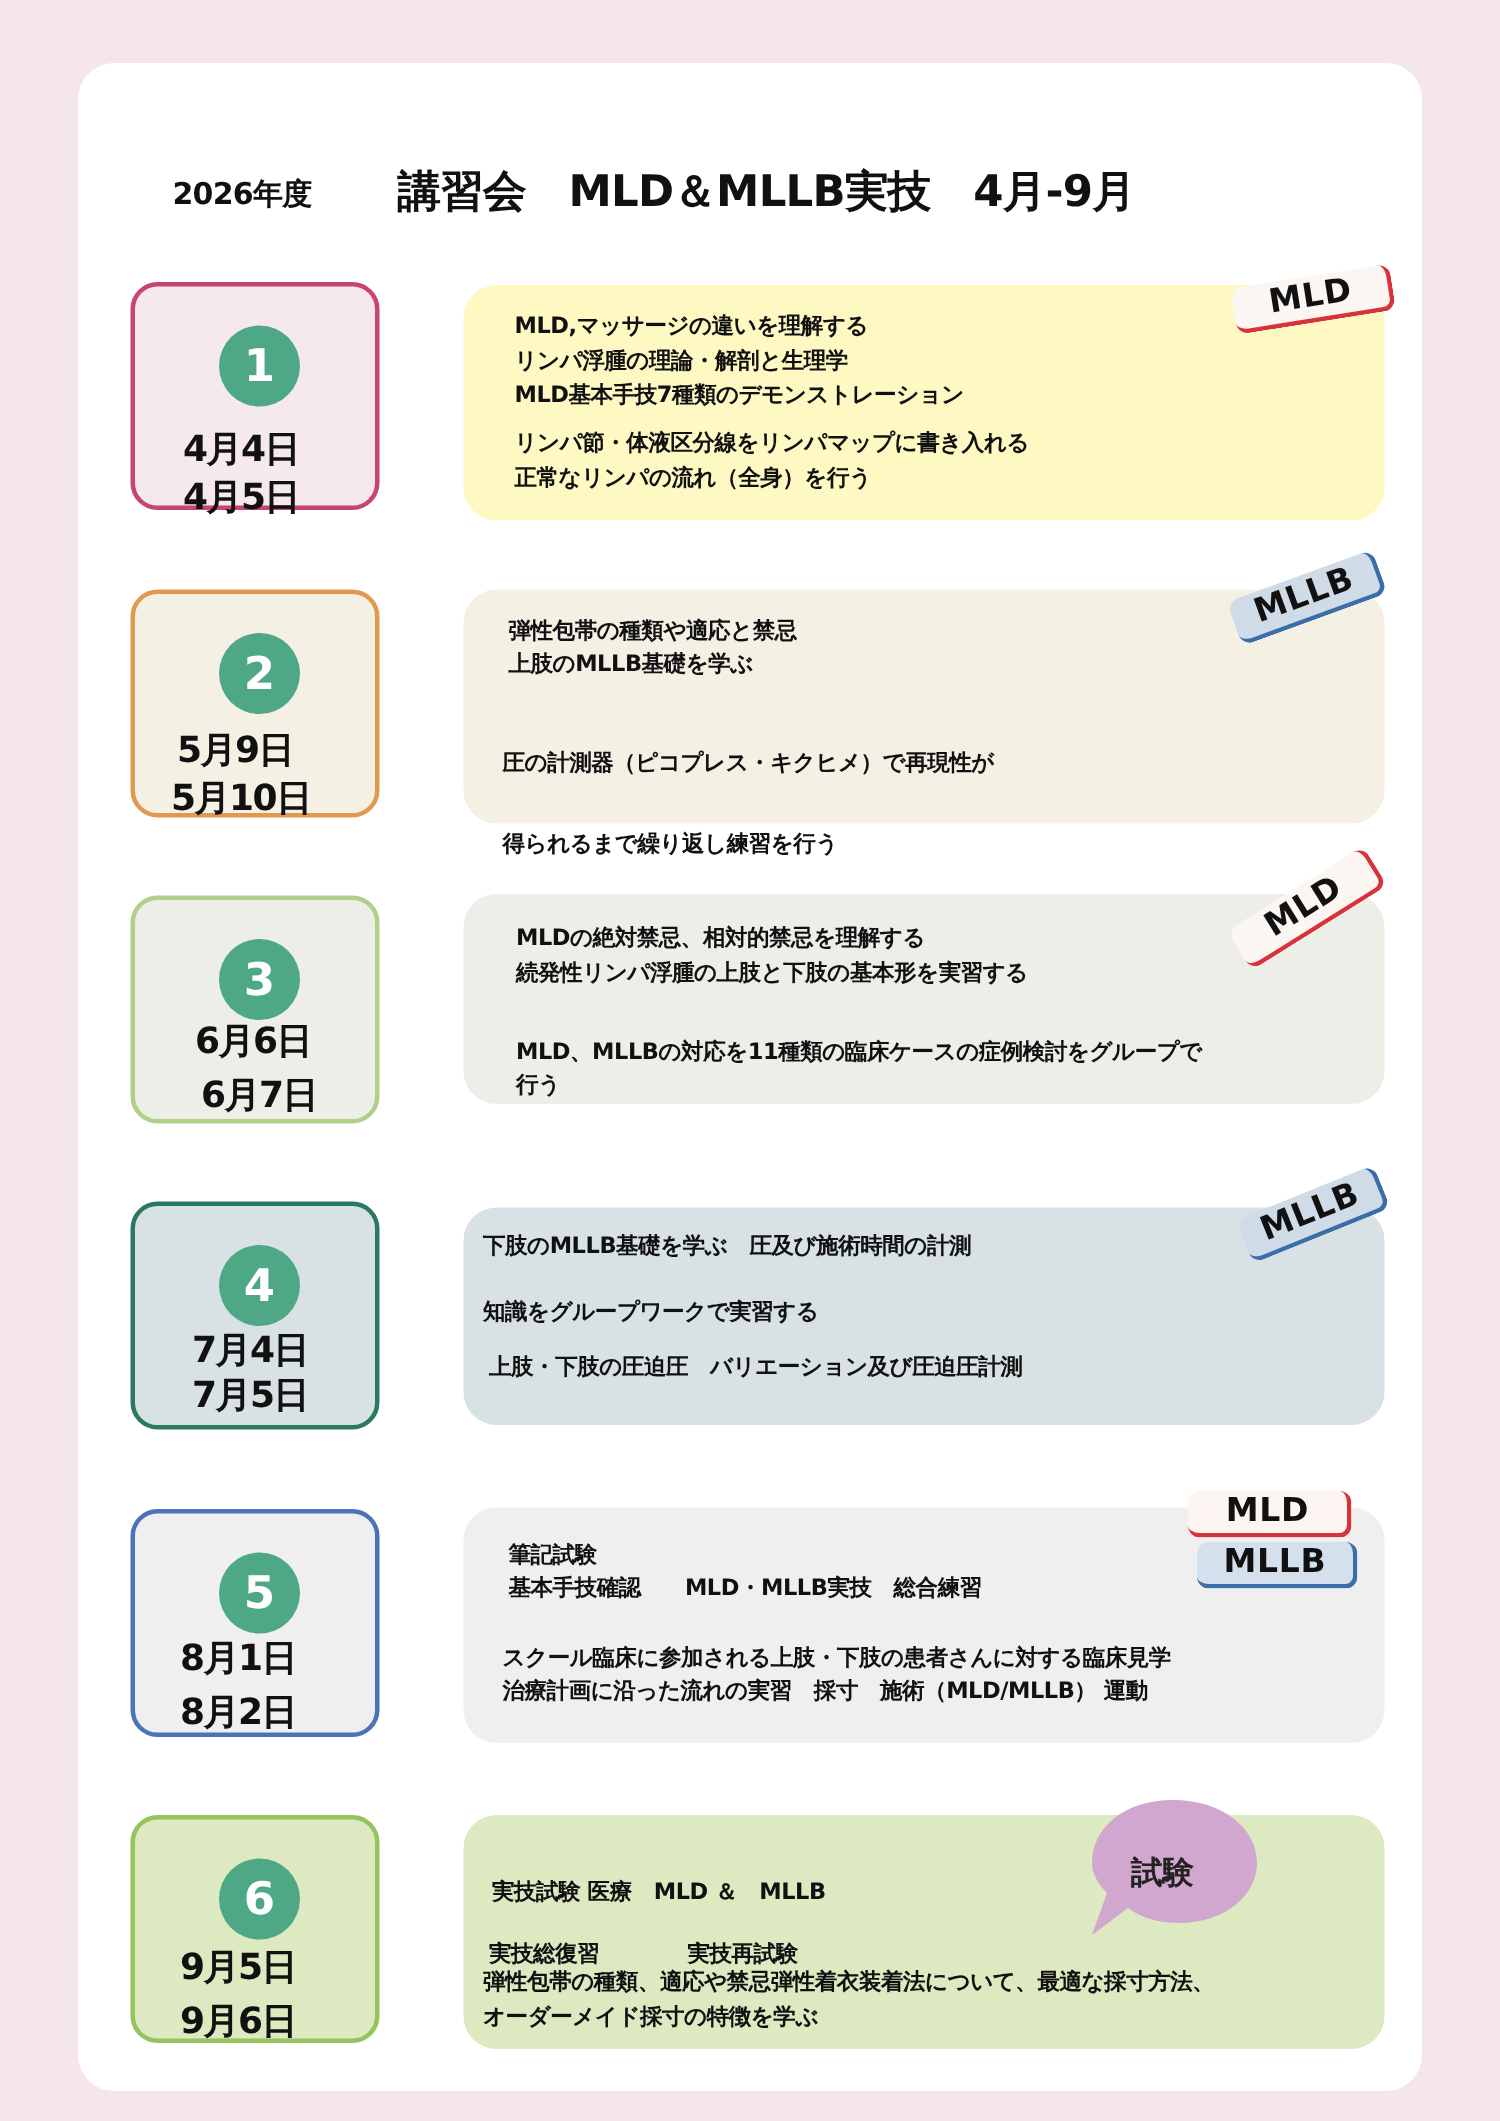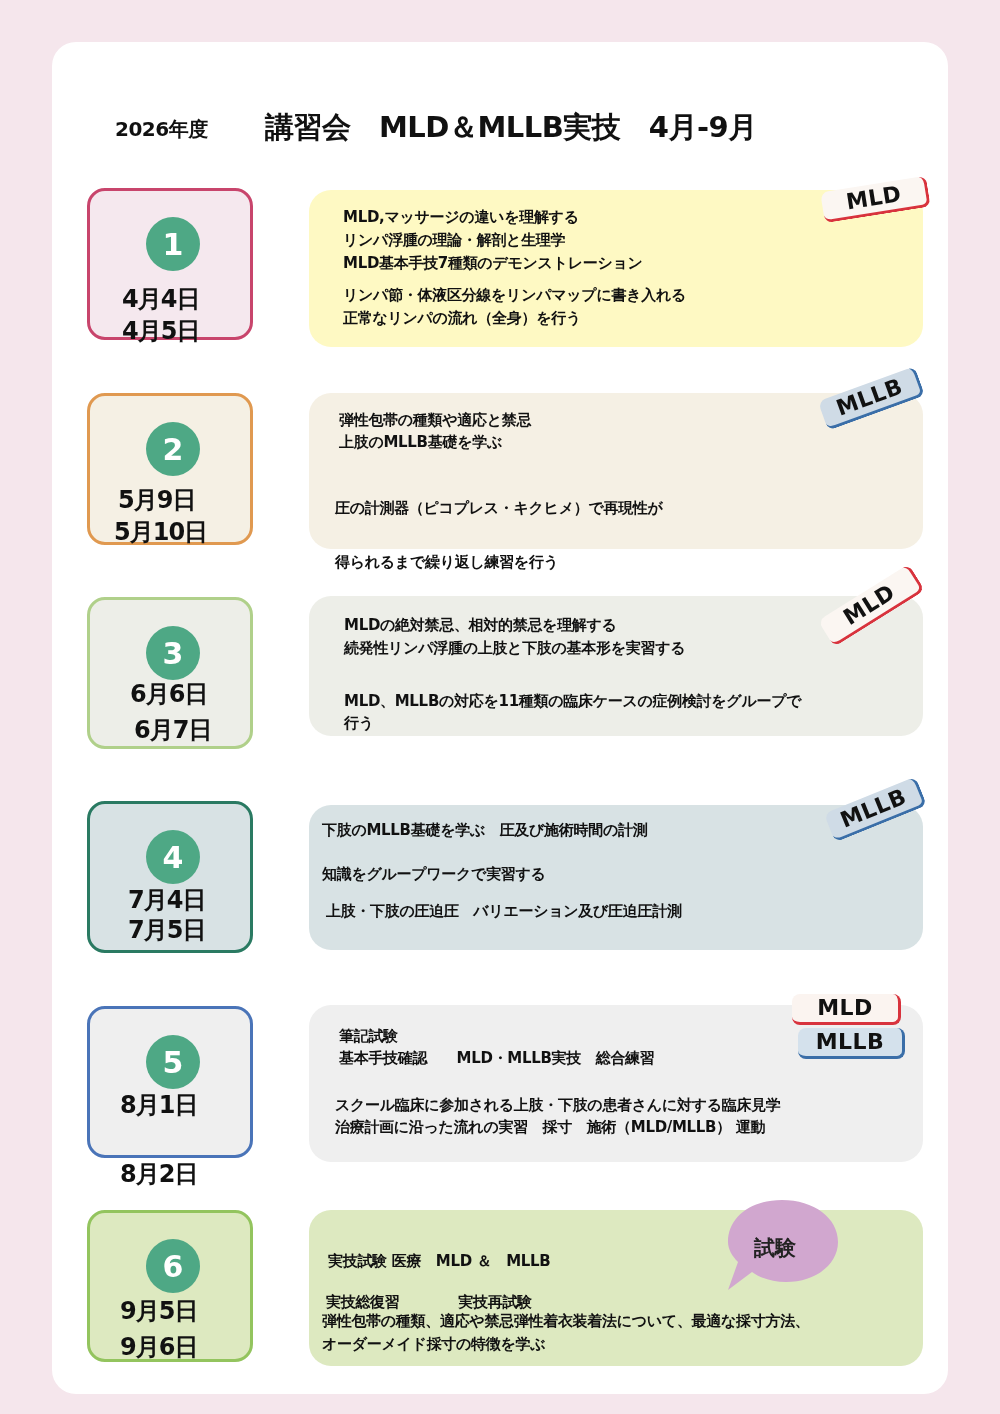--- a/index.html
+++ b/index.html
@@ -106,21 +106,21 @@
 <div class="content-box" style="top:805px;height:145px;background:#d8e2e4;">
   <div class="content-line" style="left:13px;top:16px;">下肢のMLLB基礎を学ぶ　圧及び施術時間の計測</div>
   <div class="content-line" style="left:13px;top:60px;">知識をグループワークで実習する</div>
   <div class="content-line" style="left:17px;top:97px;">上肢・下肢の圧迫圧　バリエーション及び圧迫圧計測</div>
 </div>
 <div class="tag mllb" style="left:826px;top:794px;width:96px;transform:rotate(-22deg);">MLLB</div>
 
 <div class="date-box" style="top:1006px;border-color:#4a74b8;background:#efefef;">
   <div class="num-circle">5</div>
   <div class="date-line" style="left:30px;top:80px;">8月1日</div>
-  <div class="date-line" style="left:30px;top:116px;margin-top:33px;">8月2日</div>
+  <div class="date-line" style="left:30px;top:116px;">8月2日</div>
 </div>
 <div class="content-box" style="top:1005px;height:157px;background:#efefef;">
   <div class="content-line" style="left:30px;top:22px;">筆記試験</div>
   <div class="content-line" style="left:30px;top:44px;">基本手技確認　　MLD・MLLB実技　総合練習</div>
   <div class="content-line" style="left:26px;top:91px;">スクール臨床に参加される上肢・下肢の患者さんに対する臨床見学</div>
   <div class="content-line" style="left:26px;top:113px;">治療計画に沿った流れの実習　採寸　施術（MLD/MLLB）  運動</div>
 </div>
 <div class="tag mld" style="left:792px;top:994px;width:106px;background:#fbf4f0;">MLD</div>
 <div class="tag mllb" style="left:798px;top:1028px;width:104px;background:#d4e1ec;">MLLB</div>
 

